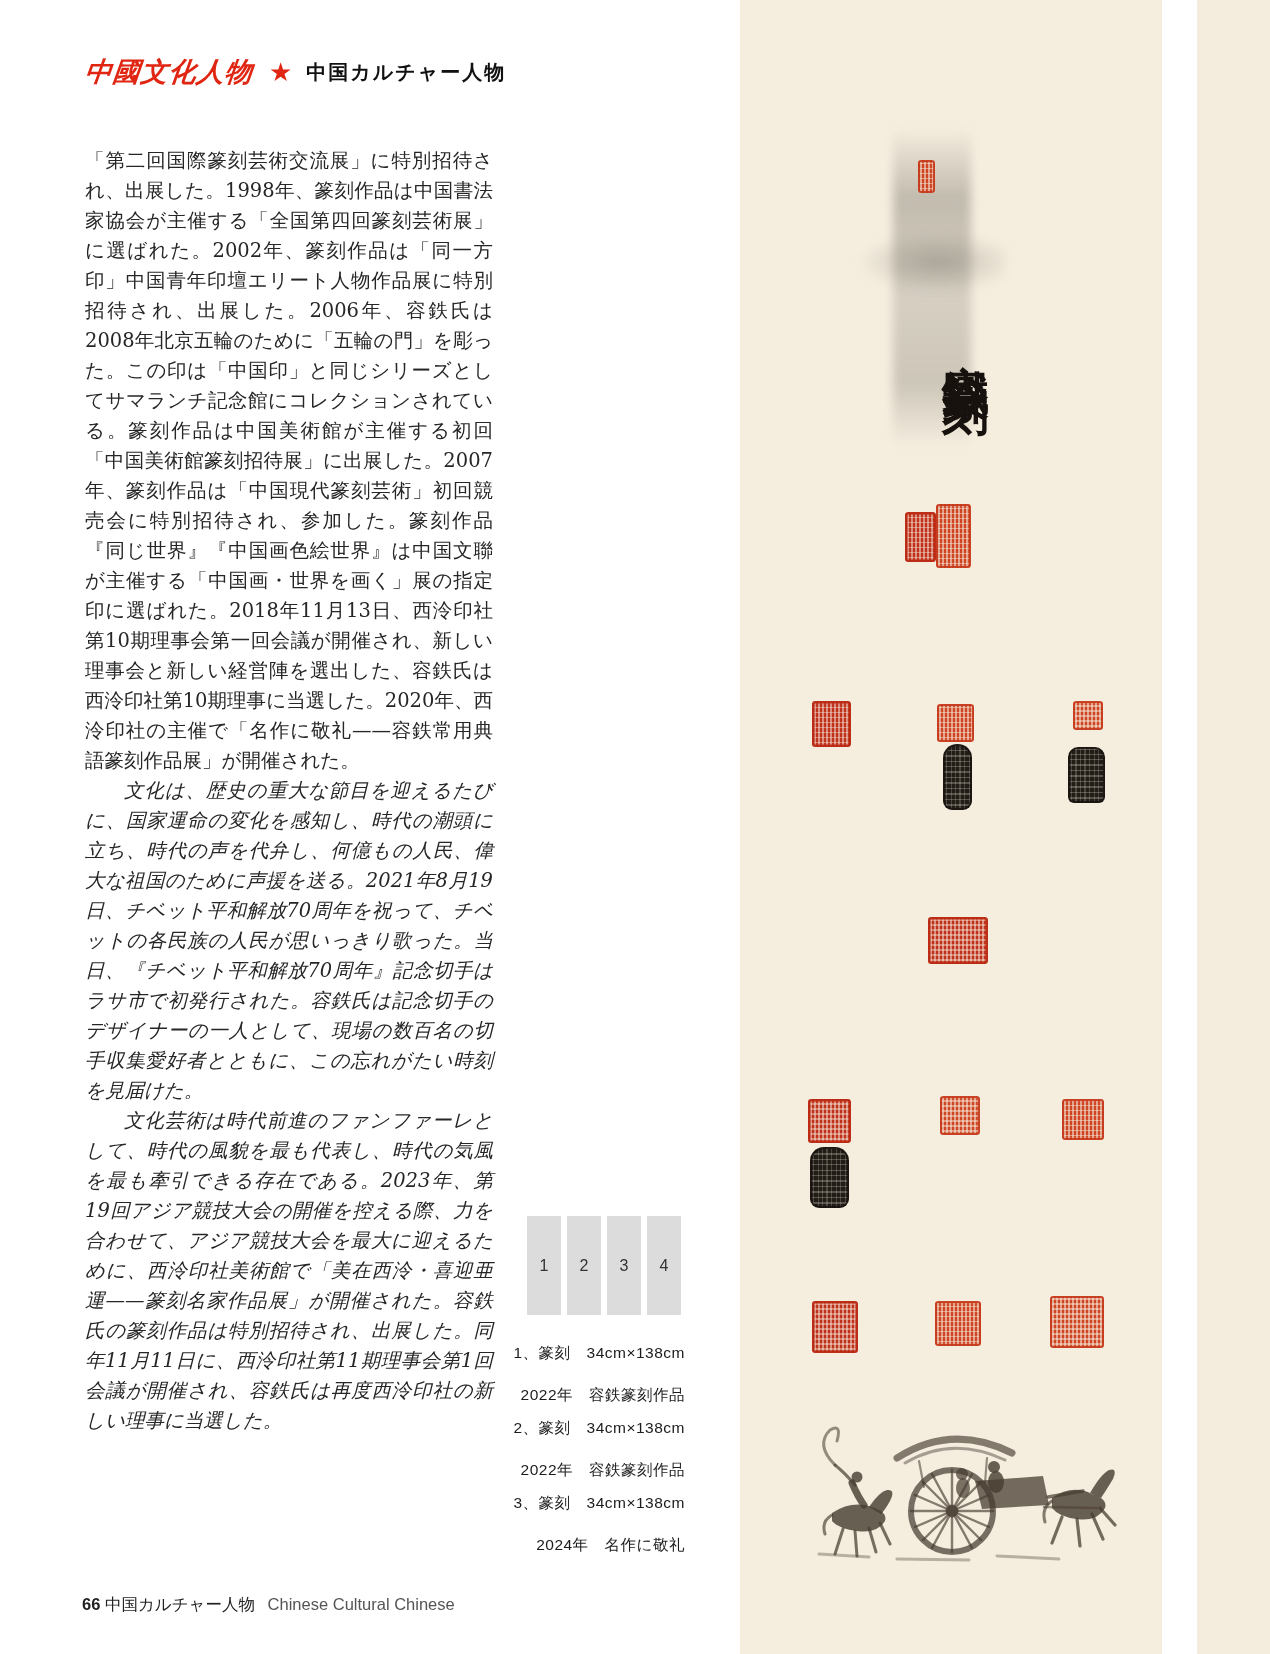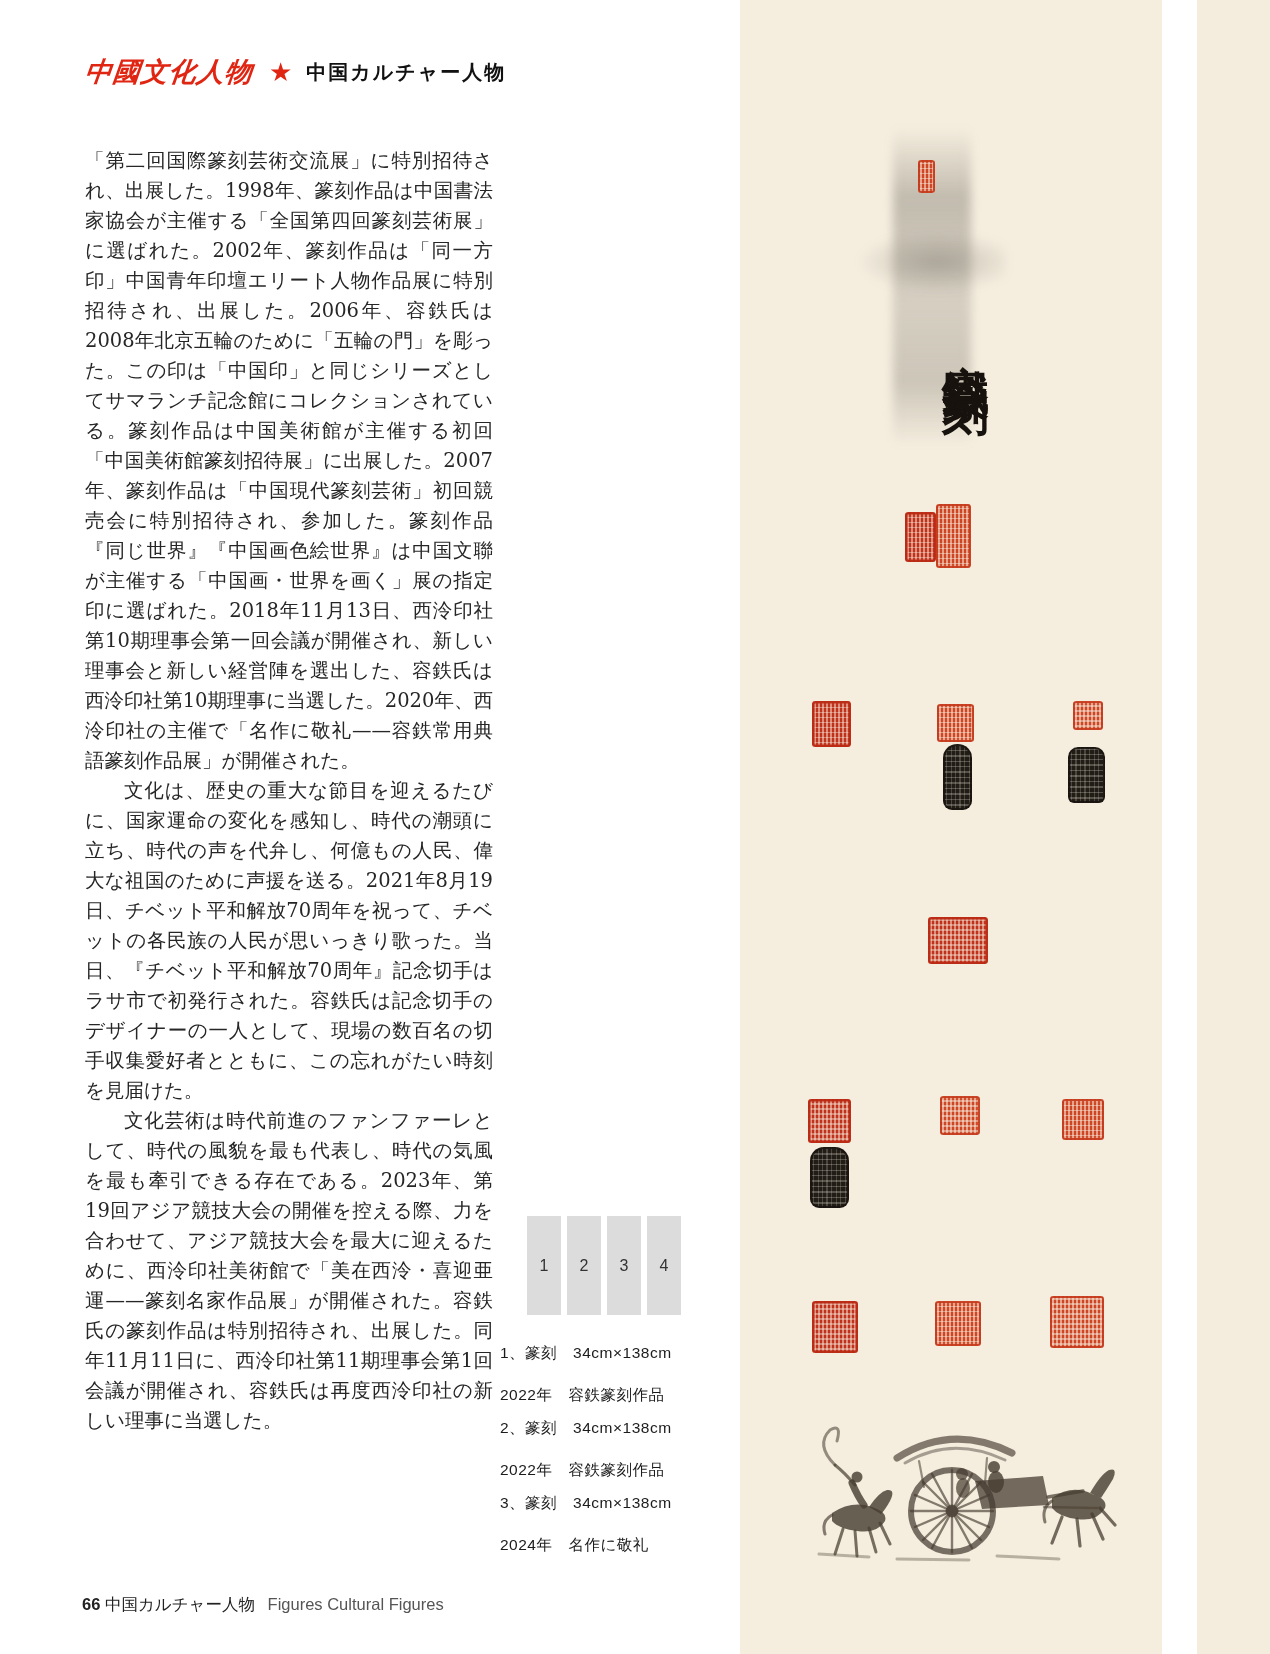--- a/index.html
+++ b/index.html
@@ -11,30 +11,30 @@
   .logo-script{font-family:"DejaVu Serif","Liberation Serif",serif;font-weight:700;font-style:italic;
                font-size:27px;color:#e02612;letter-spacing:1px;transform:skewX(-6deg);}
   .logo-star{color:#e02612;font-size:26px;margin:0 14px 0 16px;}
   .header-subtitle{font-size:20px;font-weight:700;color:#111;letter-spacing:2px;}
 
   
   .article{position:absolute;left:85px;top:146px;width:408px;
            font-family:"DejaVu Serif","Liberation Serif",serif;
            font-size:19.5px;line-height:30px;color:#262626;text-align:justify;}
   .article p{margin:0;}
-  .article p.indent{text-indent:2em;}
+  .article p.indent{text-indent:2em;font-style:italic;}
 
   
   .thumbs{position:absolute;left:527px;top:1216px;display:flex;}
   .thumb{width:34px;height:99px;background:#dcdcdc;margin-right:6px;
          display:flex;align-items:center;justify-content:center;
          font-size:16px;color:#333;}
   .captions{position:absolute;left:500px;top:1342px;width:185px;
             font-size:15.5px;line-height:21px;color:#1c1c1c;letter-spacing:0.5px;}
-  .caption-block{margin-bottom:12px;white-space:pre-line;}
+  .caption-block{margin-bottom:12px;white-space:pre-line;text-align:right;}
 
   
   .footer{position:absolute;left:82px;top:1594px;font-size:16.5px;color:#222;}
   .footer .pageno{font-weight:700;}
   .footer .jp{margin-right:8px;}
   .footer .en{color:#555;}
 
   
   .panel{position:absolute;left:740px;top:0;width:422px;height:1654px;background:#f5eedf;}
   .side-strip{position:absolute;left:1197px;top:0;width:73px;height:1654px;background:#f4edde;}
@@ -108,21 +108,21 @@
       <span>2022年　容鉄篆刻作品</span></div>
     <div class="caption-block"><span>2、篆刻　34cm×138cm</span><br>
       <span>2022年　容鉄篆刻作品</span></div>
     <div class="caption-block"><span>3、篆刻　34cm×138cm</span><br>
       <span>2024年　名作に敬礼</span></div>
   </div>
 
   <div class="footer">
     <span class="pageno">66</span>
     <span class="jp">中国カルチャー人物</span>
-    <span class="en">Figures Cultural Figures</span>
+    <span class="en">Chinese Cultural Chinese</span>
   </div>
 
   <div class="panel">
 
     <div class="ink-wash v" style="left:153px;top:128px;width:78px;height:318px;"></div>
     <div class="ink-wash h" style="left:116px;top:232px;width:150px;height:60px;"></div>
 
     <div class="seal light" style="left:178px;top:160px;width:17px;height:33px;"></div>
 
     <div class="calligraphy" style="left:172px;top:228px;width:86px;height:225px;">容鐵篆刻</div>

